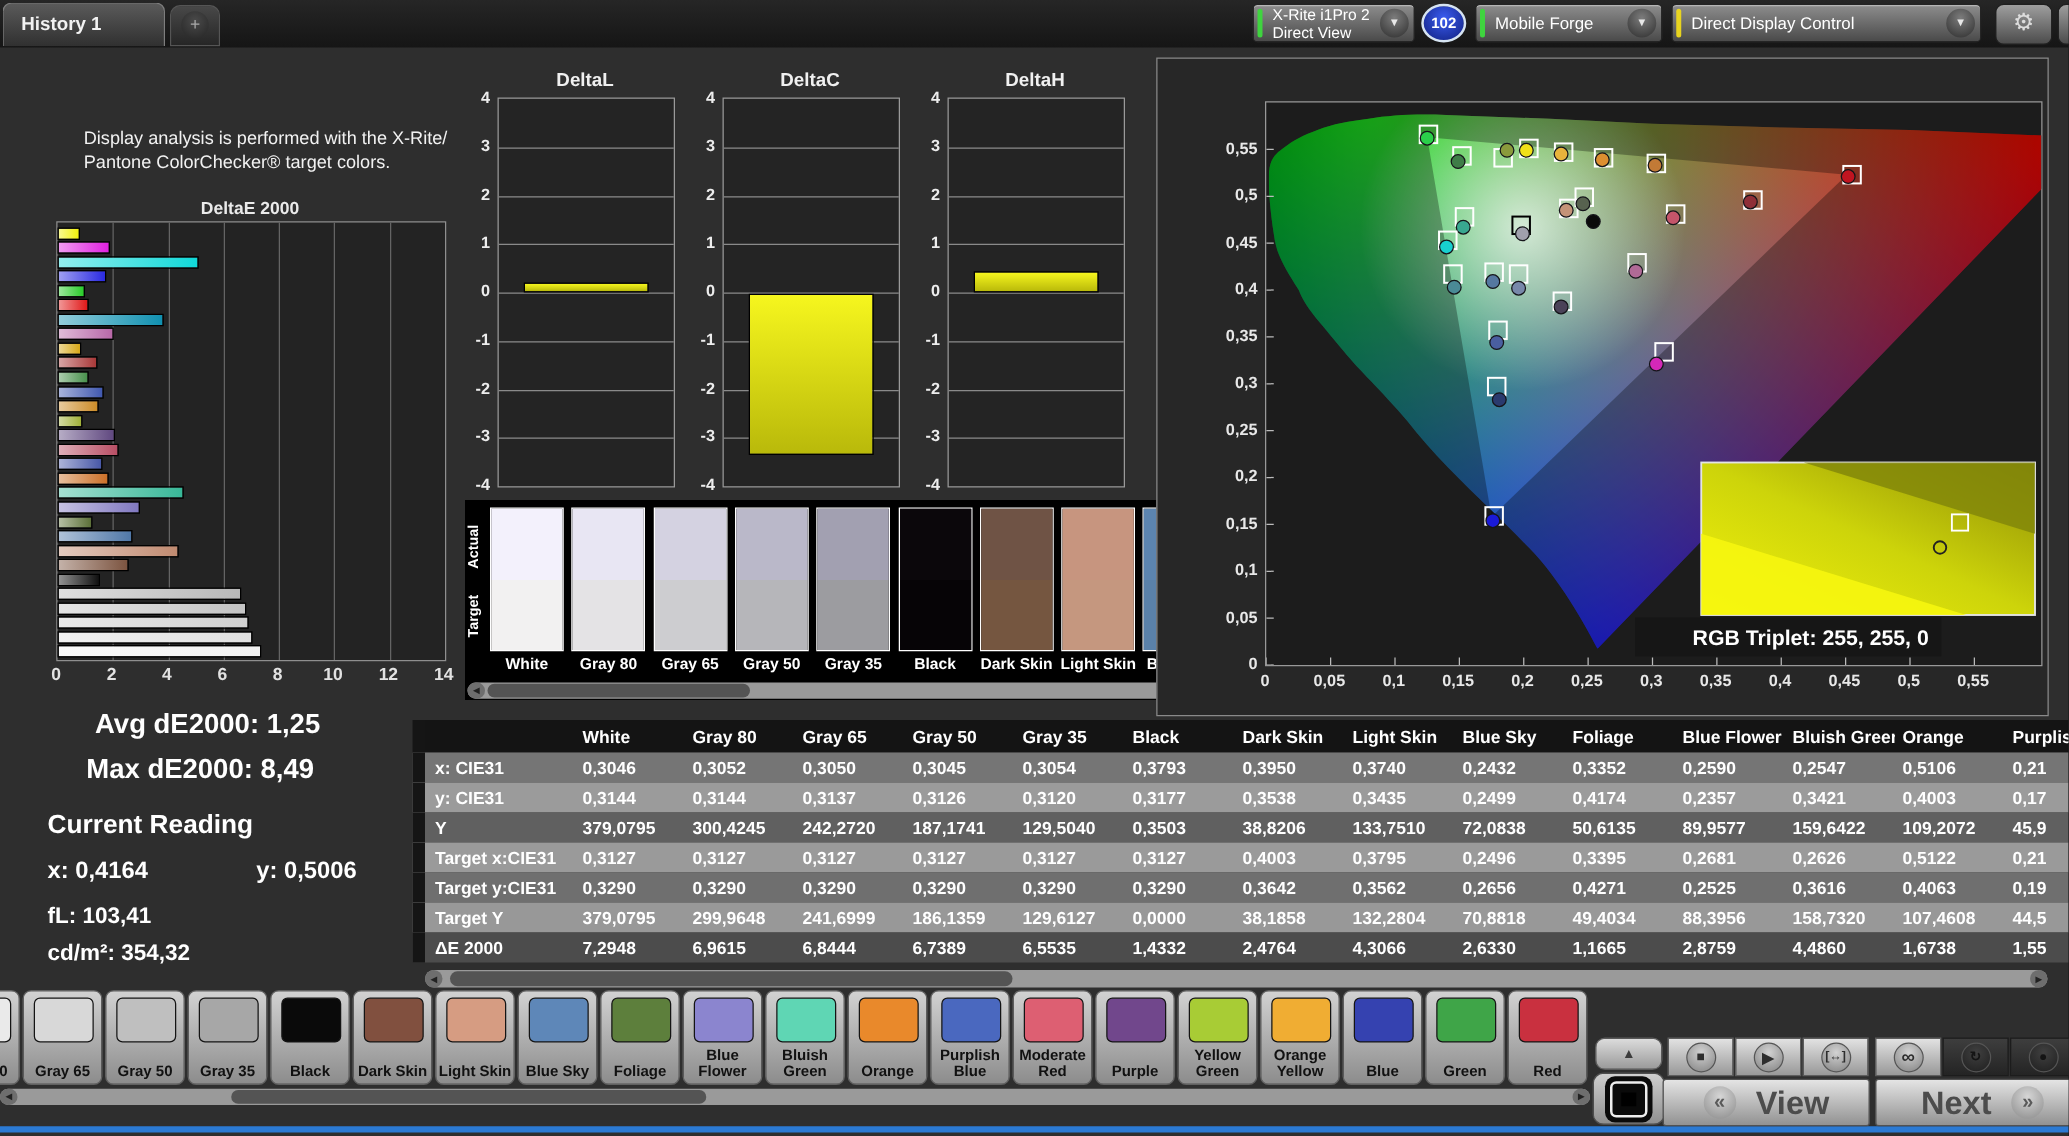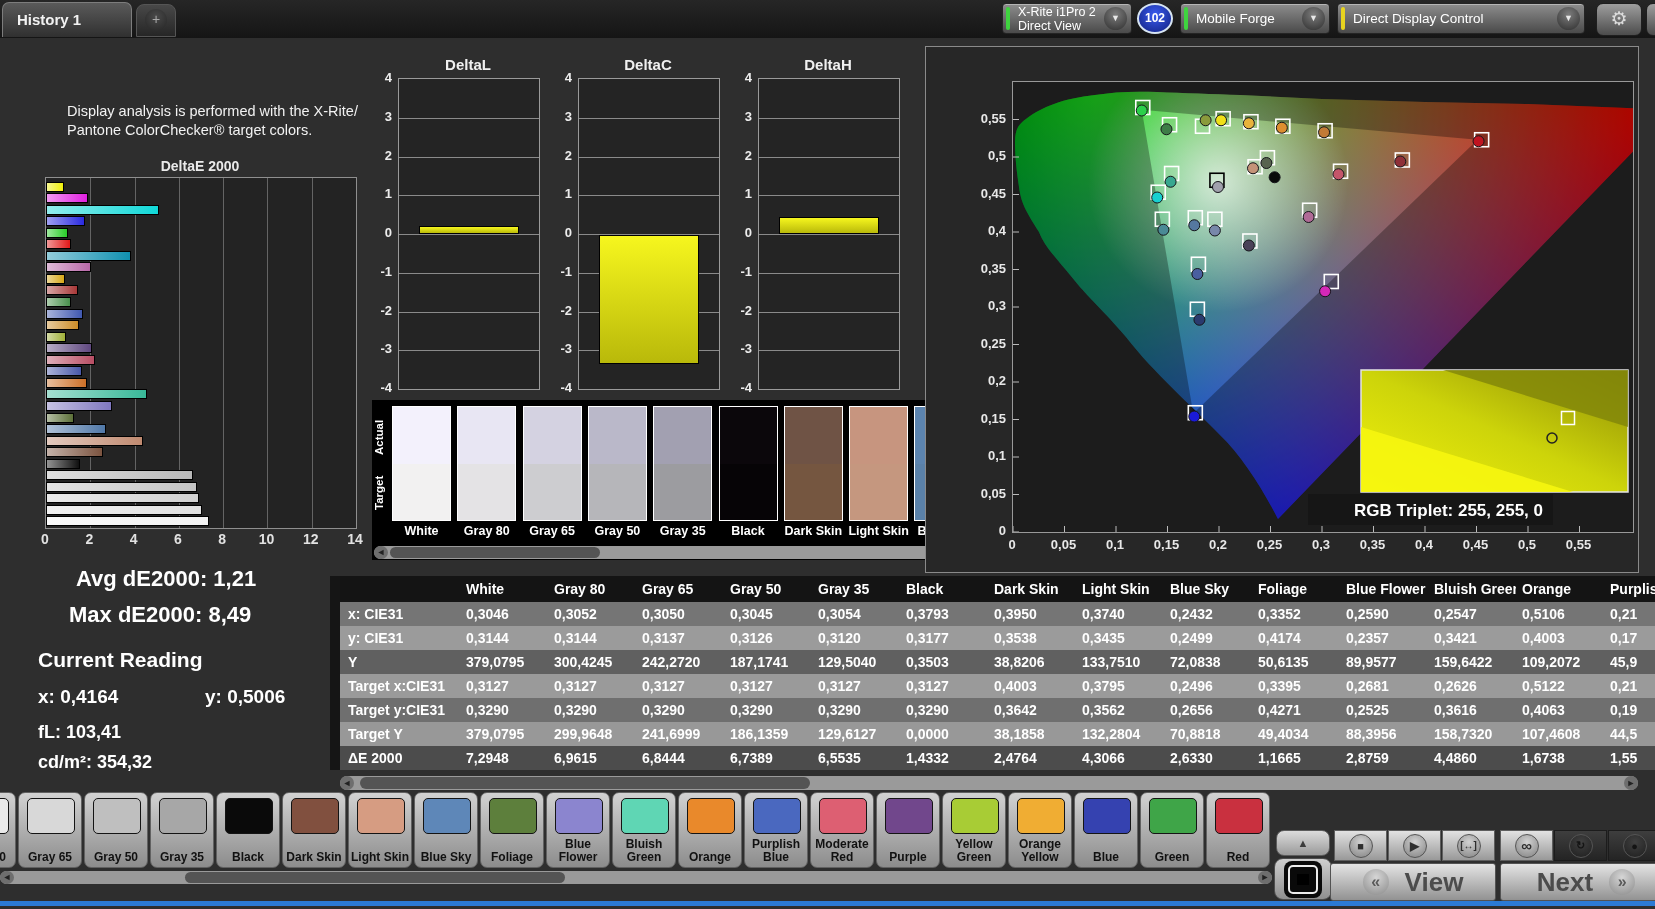--- a/index.html
+++ b/index.html
@@ -206,21 +206,21 @@
       <div class="detick" style="left: -12px;">0</div>
       <div class="detick" style="left: 32.2857px;">2</div>
       <div class="detick" style="left: 76.5714px;">4</div>
       <div class="detick" style="left: 120.857px;">6</div>
       <div class="detick" style="left: 165.143px;">8</div>
       <div class="detick" style="left: 209.429px;">10</div>
       <div class="detick" style="left: 253.714px;">12</div>
       <div class="detick" style="left: 298px;">14</div>
     </div>
 
-  <div class="stat" id="st-avg">Avg dE2000: 1,21</div>
+  <div class="stat" id="st-avg">Avg dE2000: 1,25</div>
   <div class="stat" id="st-max">Max dE2000: 8,49</div>
   <div class="stat" id="st-cur">Current Reading</div>
   <div class="stat" id="st-x">x: 0,4164</div>
   <div class="stat" id="st-y">y: 0,5006</div>
   <div class="stat" id="st-fl">fL: 103,41</div>
   <div class="stat" id="st-cd">cd/m²: 354,32</div>
 
   <div class="dchart" style="left:398px">
       <div class="dtitle">DeltaL</div>
       <div class="dbox">

